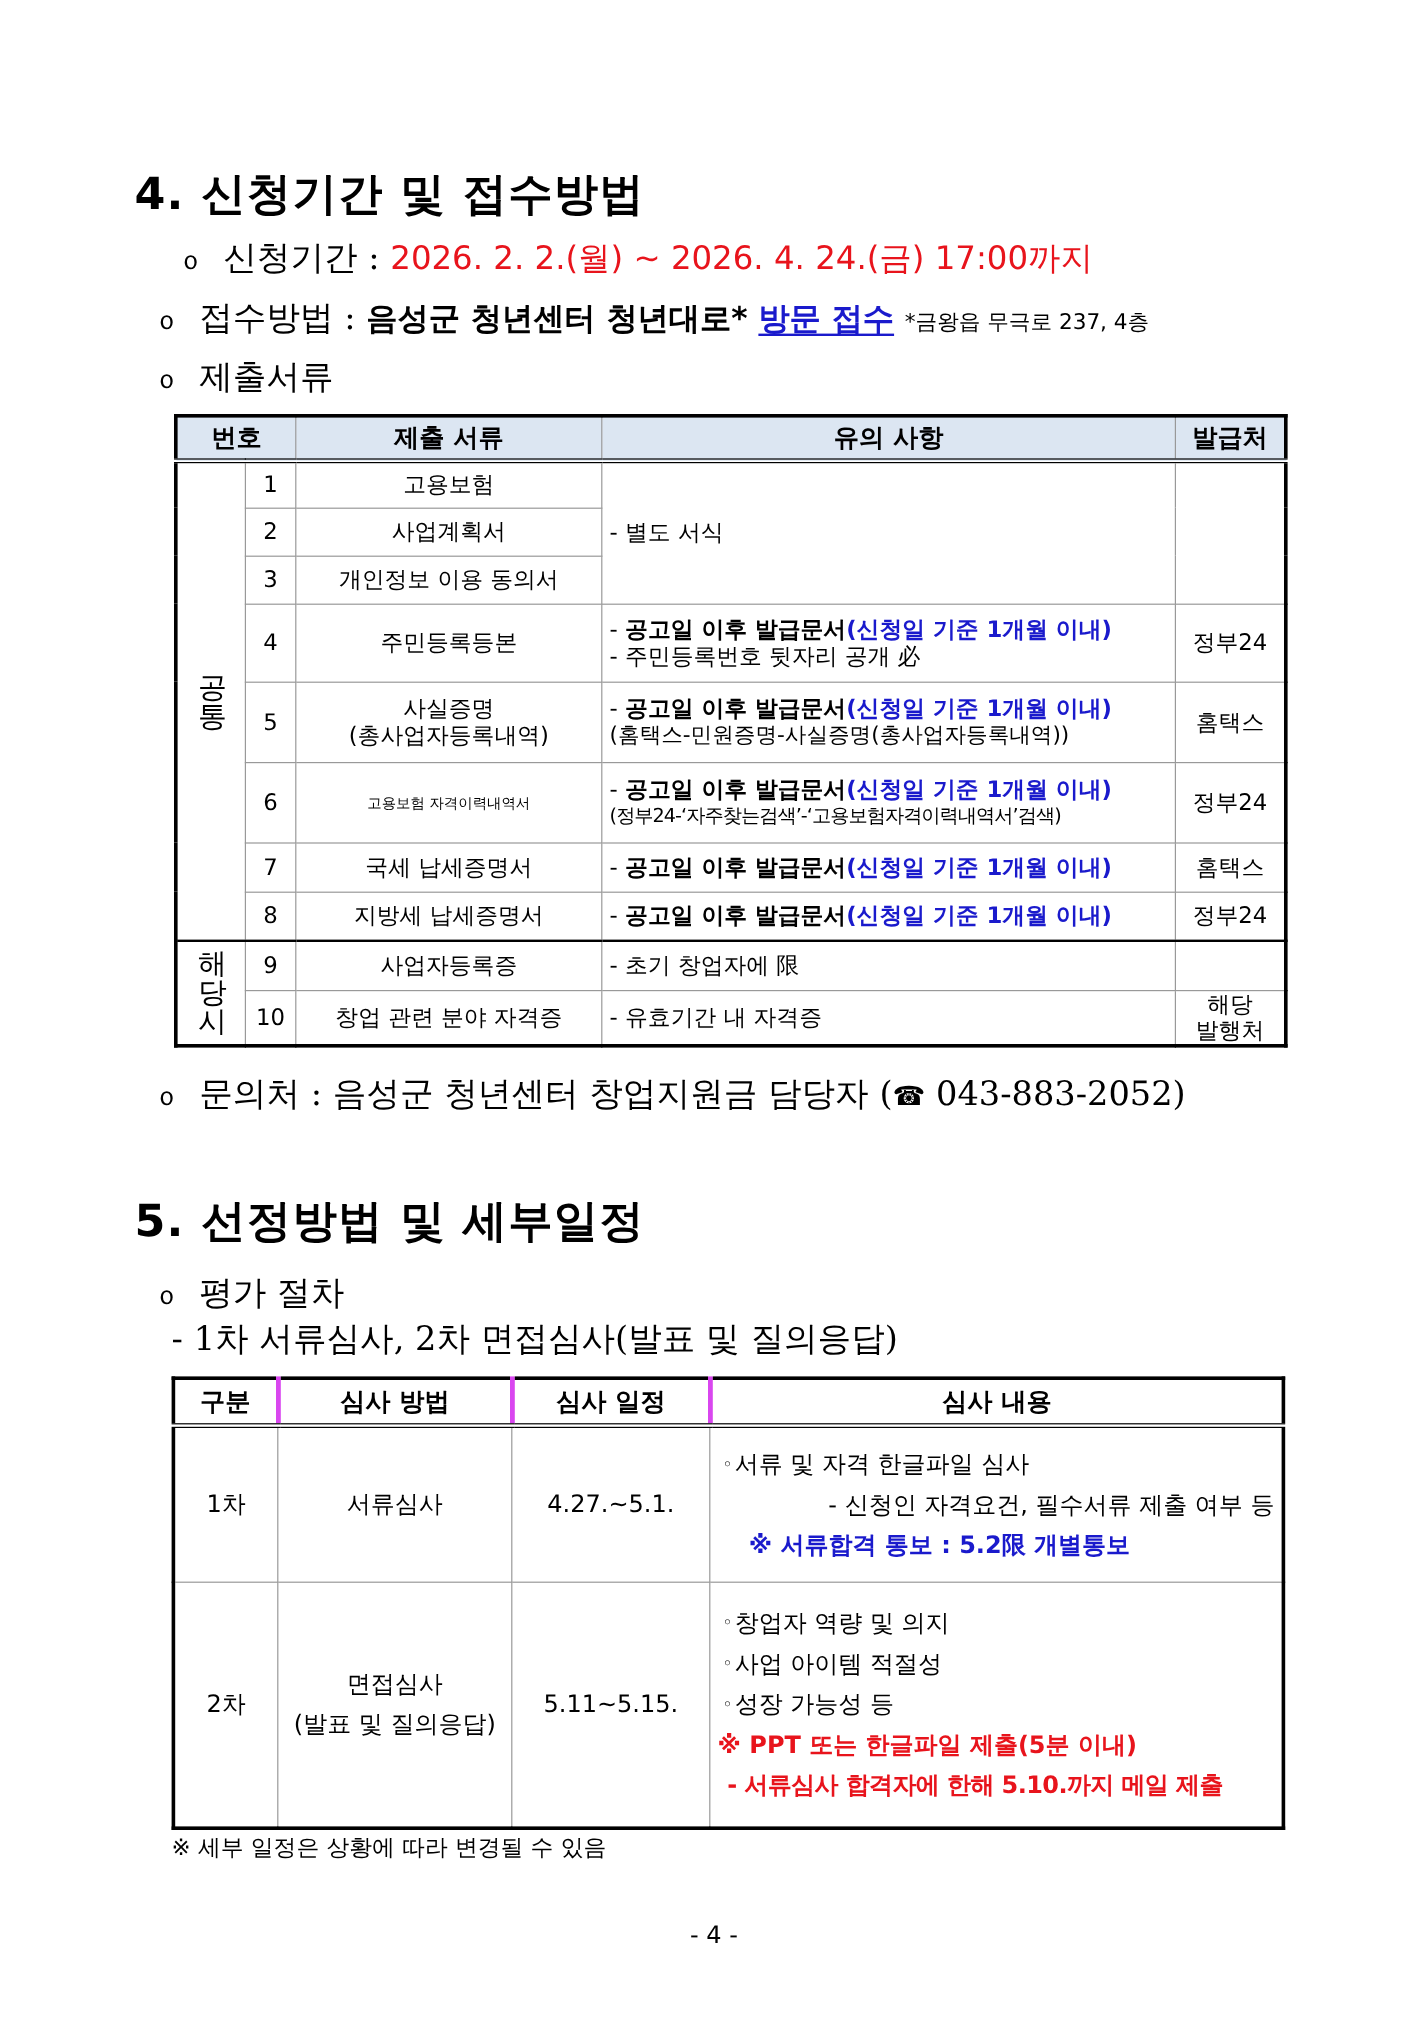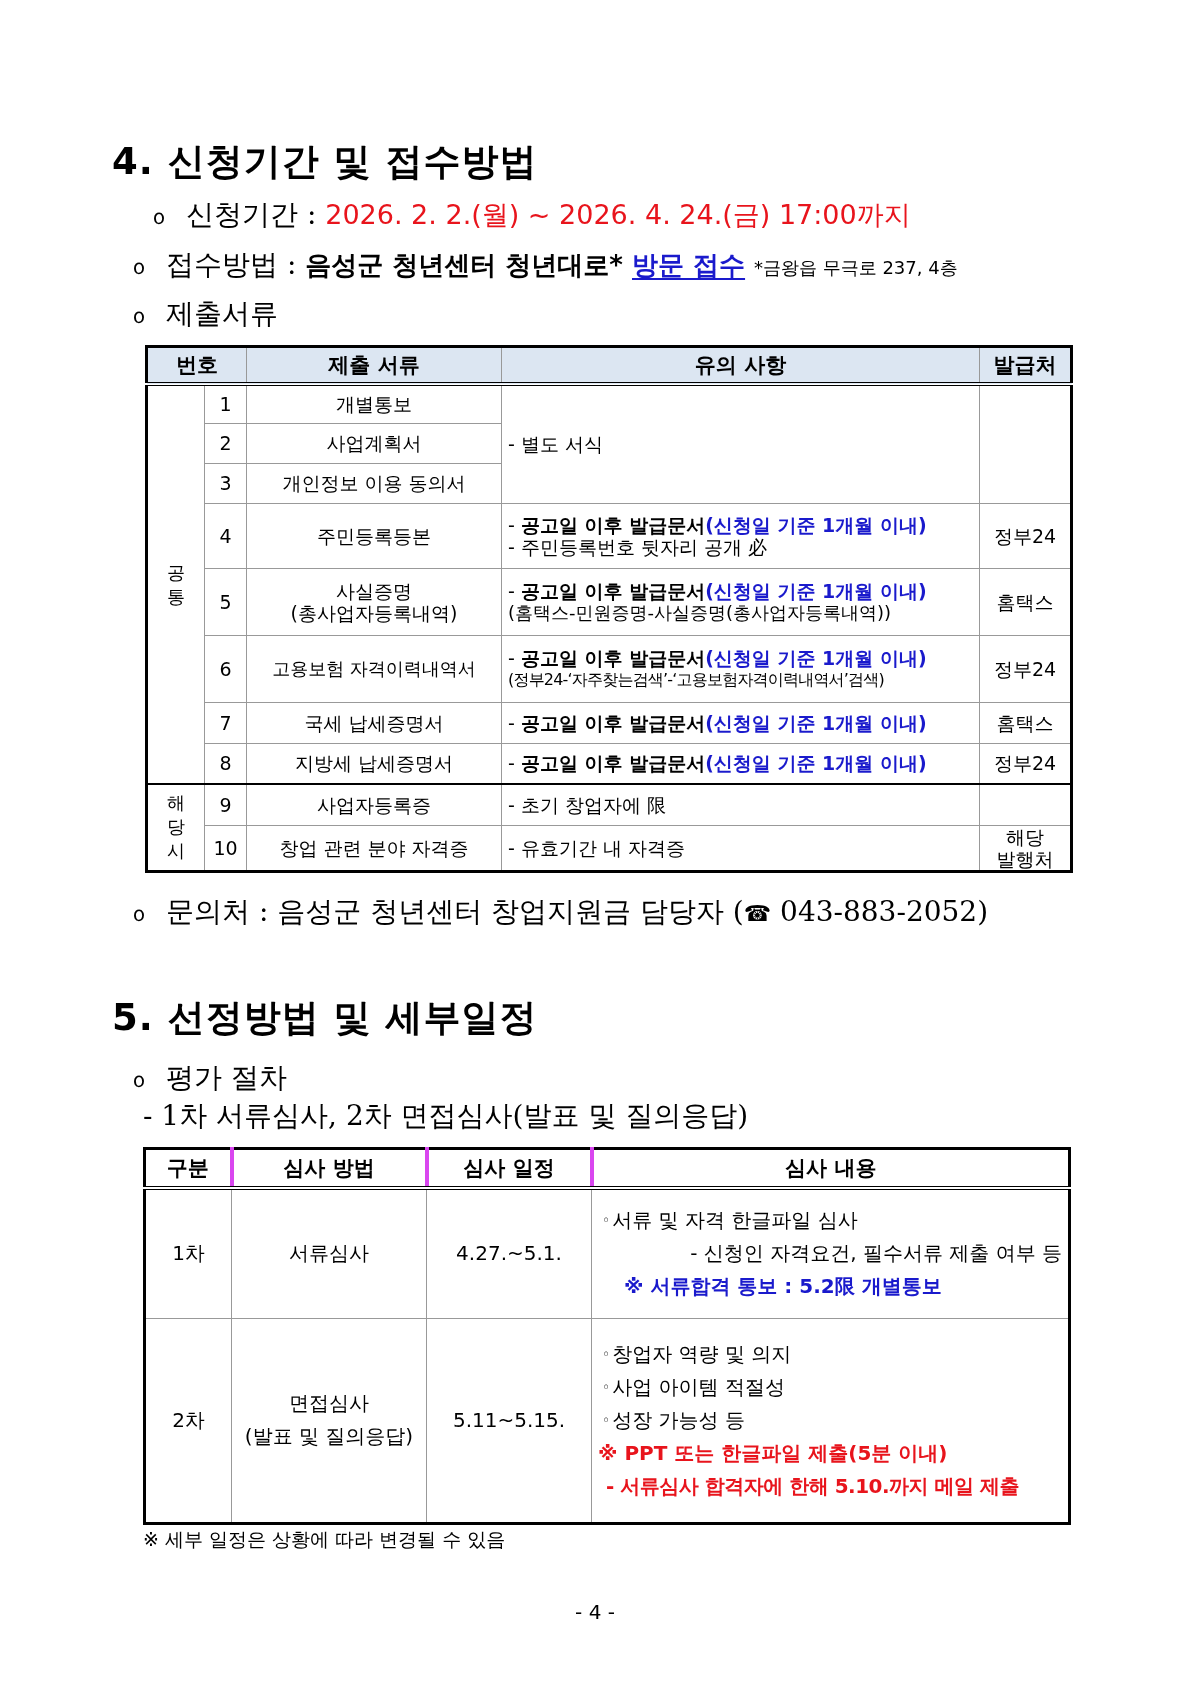--- a/index.html
+++ b/index.html
@@ -16,21 +16,21 @@
   .u { text-decoration:underline; text-decoration-thickness:2px; text-underline-offset:4px; }
   .small { font-size:19px; font-family:"DejaVu Sans", sans-serif; }
 
   table { border-collapse:collapse; position:absolute; table-layout:fixed; }
   td, th { font-family:"DejaVu Sans", sans-serif; font-size:19px; padding:0 6px; }
   #docs-table { left:145px; top:345px; width:925px; border:3px solid #000; }
   #docs-table th { background:#dce6f2; height:34px; font-size:21px; font-weight:bold;
                    border-left:1px solid #999; border-bottom:4px double #000; }
   #docs-table td { border:1px solid #999; text-align:center; line-height:22px; }
   #docs-table td.notes { text-align:left; }
-  #docs-table td.group { font-size:18px; line-height:24px; }
+  #docs-table td.group { font-size:24px; line-height:24px; }
   #docs-table tr.grpsep td { border-top:2px solid #000; }
   .vert { display:inline-block; width:22px; word-break:break-all; }
 
   #eval-table { left:143px; top:1147px; width:925px; border:3px solid #000; }
   #eval-table th { background:#ffffff; height:36px; font-size:21px; font-weight:bold;
                    border-left:4px solid #d946ef; border-bottom:4px double #000; }
   #eval-table td { border:1px solid #999; text-align:center; font-size:20px; line-height:33px; }
   #eval-table td.content { text-align:left; padding-left:10px; }
   .dia { font-size:14px; vertical-align:2px; margin-right:2px; }
 </style>
@@ -65,21 +65,21 @@
       <th colspan="2" style="border-left:none;">번호</th>
       <th>제출 서류</th>
       <th>유의 사항</th>
       <th>발급처</th>
     </tr>
   </thead>
   <tbody>
     <tr style="height:39px;">
       <td rowspan="8" class="group"><span class="vert">공통</span></td>
       <td>1</td>
-      <td>개별통보</td>
+      <td>고용보험</td>
       <td rowspan="3" class="notes">- 별도 서식</td>
       <td rowspan="3"></td>
     </tr>
     <tr style="height:40px;">
       <td>2</td>
       <td>사업계획서</td>
     </tr>
     <tr style="height:40px;">
       <td>3</td>
       <td>개인정보 이용 동의서</td>
@@ -100,21 +100,21 @@
         <div>(총사업자등록내역)</div>
       </td>
       <td class="notes">
         <div><span>- </span><b>공고일 이후 발급문서</b><b class="blue">(신청일 기준 1개월 이내)</b></div>
         <div style="font-size:18px;">(홈택스-민원증명-사실증명(총사업자등록내역))</div>
       </td>
       <td>홈택스</td>
     </tr>
     <tr style="height:67px;">
       <td>6</td>
-      <td style="font-size:18px;">고용보험 자격이력내역서</td>
+      <td style="font-size:12px;">고용보험 자격이력내역서</td>
       <td class="notes">
         <div><span>- </span><b>공고일 이후 발급문서</b><b class="blue">(신청일 기준 1개월 이내)</b></div>
         <div style="font-size:16px; letter-spacing:-0.8px; white-space:nowrap;">(정부24-‘자주찾는검색’-‘고용보험자격이력내역서’검색)</div>
       </td>
       <td>정부24</td>
     </tr>
     <tr style="height:41px;">
       <td>7</td>
       <td>국세 납세증명서</td>
       <td class="notes"><span>- </span><b>공고일 이후 발급문서</b><b class="blue">(신청일 기준 1개월 이내)</b></td>

